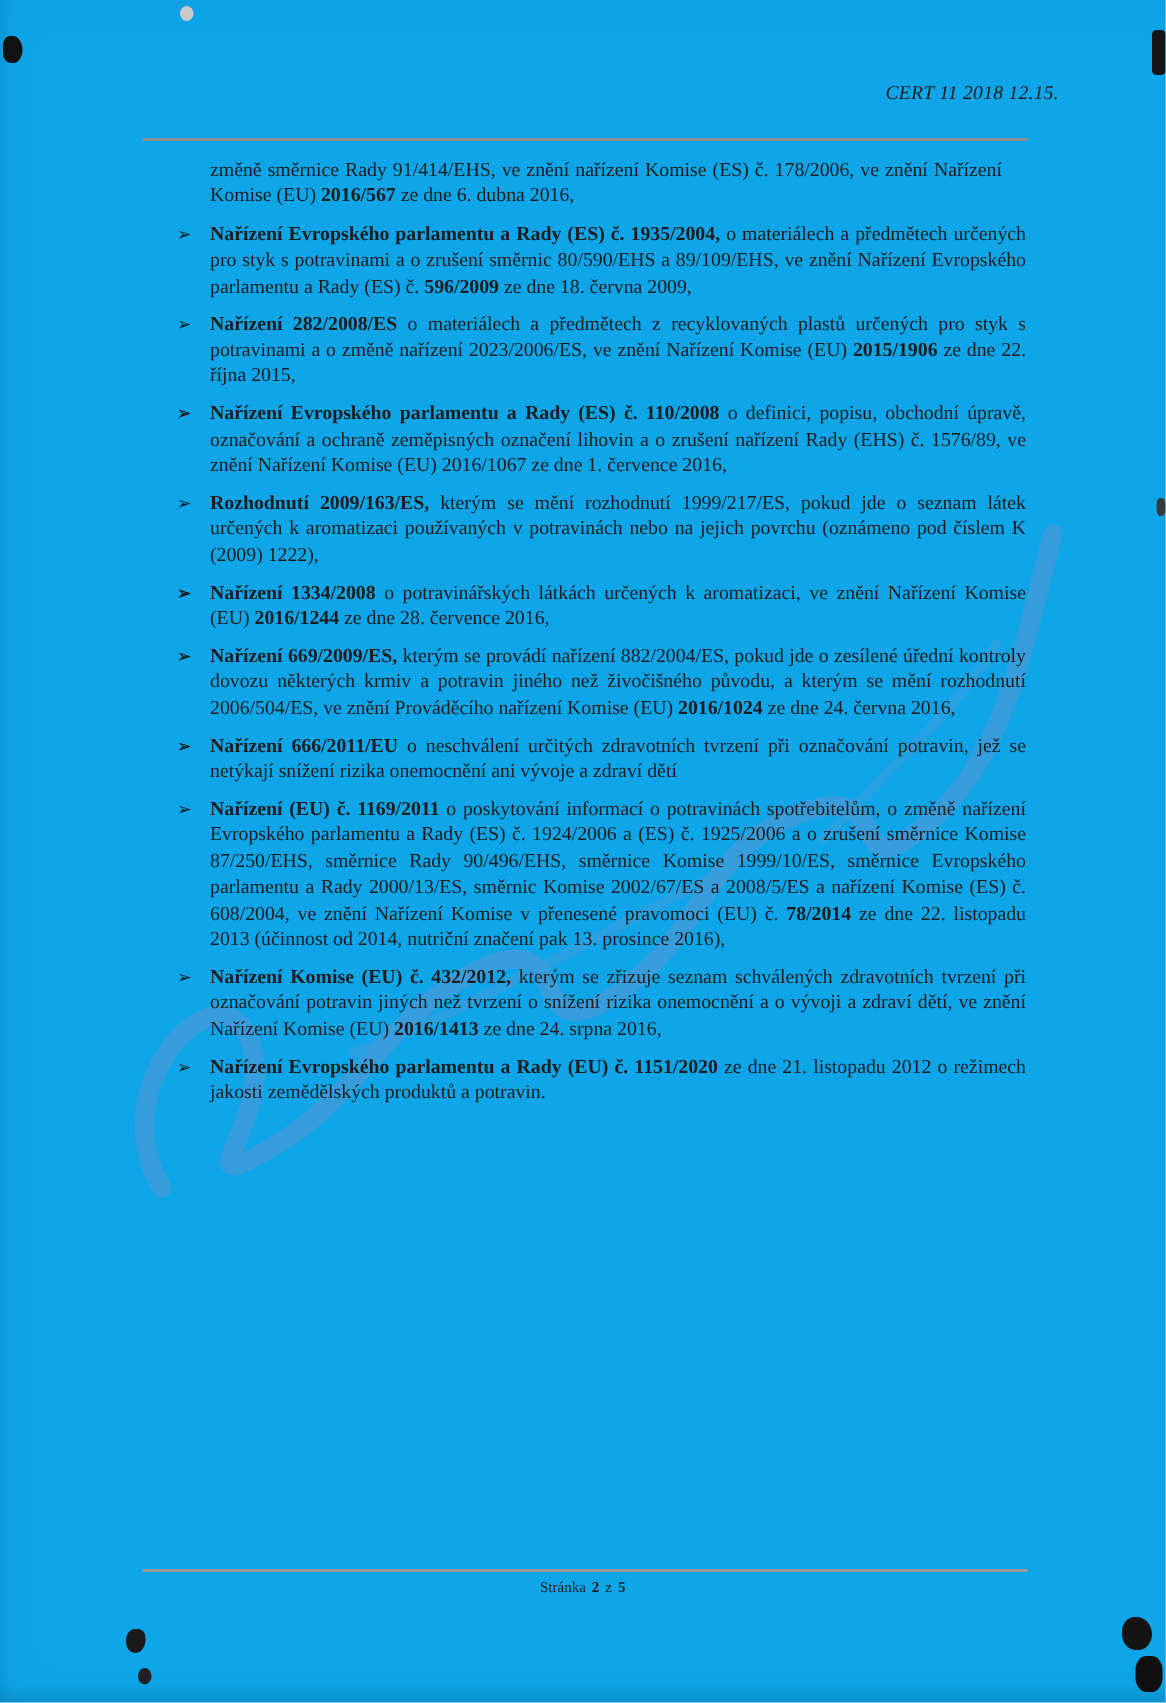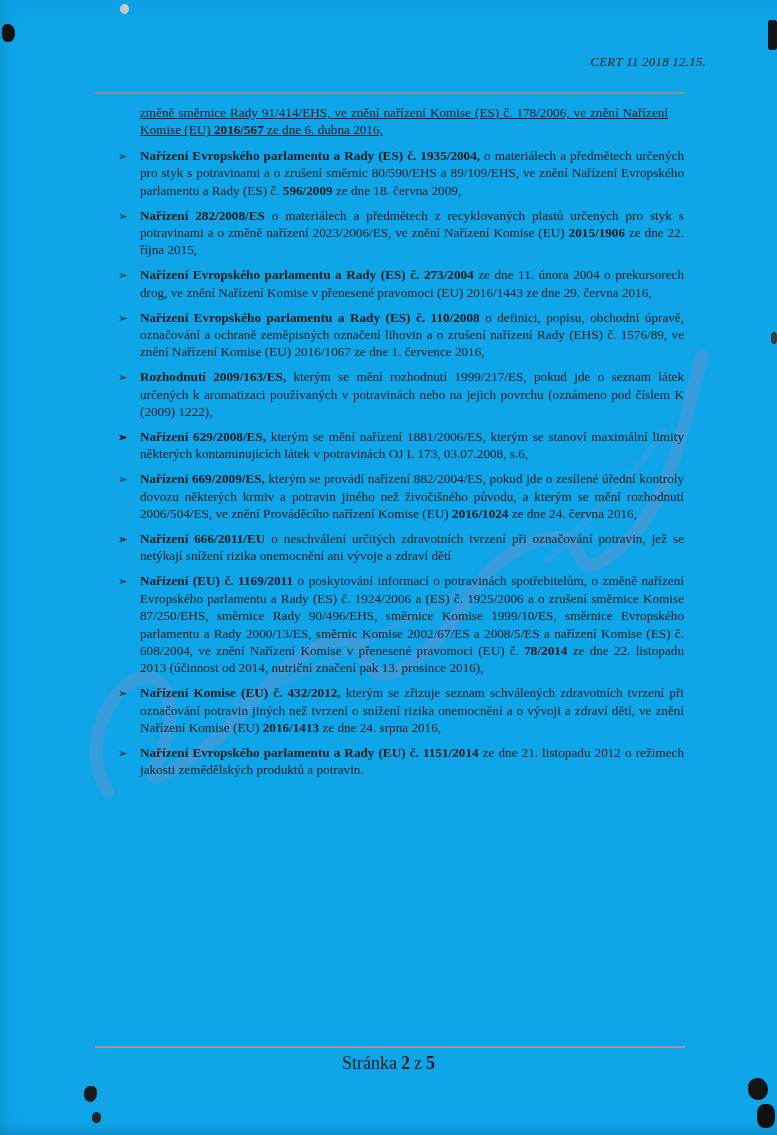--- a/index.html
+++ b/index.html
@@ -27,40 +27,40 @@
   }
   .header-rule {
     position:absolute; top:92px; left:95px; width:590px; height:2px;
     background:#8f8f8f;
   }
 
   .content {
     position:absolute; left:118px; top:104px; width:566px;
     font-size:13.2px; line-height:17.4px;
   }
-  .intro { margin:0 16px 8px 22px; text-align:justify;text-decoration:underline; }
+  .intro { margin:0 16px 8px 22px; text-align:justify; }
   ul.reg-list { list-style:none; margin:0; padding:0; }
   ul.reg-list li {
     position:relative; padding-left:22px; margin-bottom:7.5px;
     text-align:justify;
   }
   .bullet {
     position:absolute; left:0; top:1px;
     font-family:"DejaVu Sans", sans-serif;
     font-size:11.5px; color:#1a1a1a;
   }
   .b { font-weight:700; }
 
   .footer-rule {
     position:absolute; top:1046px; left:95px; width:590px; height:2px;
     background:#9b9b9b;
   }
   .footer-text {
     position:absolute; top:1053px; left:0; width:777px;
-    text-align:center; font-size:18px;
+    text-align:center; font-size:10px;
   }
   .footer-text span { margin:0 2px; }
 
   .watermark {
     position:absolute; left:0; top:0;
     pointer-events:none;
   }
 
   .artifact { position:absolute; }
   .a1 { left:2px;  top:24px;  width:13px; height:18px; background:#121212; border-radius:40% 60% 55% 45%; }
@@ -86,34 +86,34 @@
   </svg>
 
   <div class="header-ref">CERT 11 2018 12.15.</div>
   <div class="header-rule"></div>
 
   <div class="content">
     <p class="intro" id="intro-par"><span>změně směrnice Rady 91/414/EHS, ve znění nařízení Komise (ES) č. 178/2006, ve znění Nařízení Komise (EU) </span><span class="b">2016/567</span><span> ze dne 6. dubna 2016,</span></p>
     <ul class="reg-list" id="reg-list">
         <li><span class="bullet">➢</span><span><span class="b">Nařízení Evropského parlamentu a Rady (ES) č. 1935/2004,</span><span> o materiálech a předmětech určených pro styk s potravinami a o zrušení směrnic 80/590/EHS a 89/109/EHS, ve znění Nařízení Evropského parlamentu a Rady (ES) č. </span><span class="b">596/2009</span><span> ze dne 18. června 2009,</span></span></li>
         <li><span class="bullet">➢</span><span><span class="b">Nařízení 282/2008/ES</span><span> o materiálech a předmětech z recyklovaných plastů určených pro styk s potravinami a o změně nařízení 2023/2006/ES, ve znění Nařízení Komise (EU) </span><span class="b">2015/1906</span><span> ze dne 22. října 2015,</span></span></li>
-        <li><span class="bullet">➢</span><span><span class="b">Nařízení Evropského parlamentu a Rady (ES) č. 273/2004</span><span> ze dne 11. února 2004 o prekursorech drog, ve znění Nařízení Komise v přenesené pravomoci (EU) 2016/1443 ze dne 29. června 2016,</span></span></li>
+        <li><span class="bullet">➢</span></li>
         <li><span class="bullet">➢</span><span><span class="b">Nařízení Evropského parlamentu a Rady (ES) č. 110/2008</span><span> o definici, popisu, obchodní úpravě, označování a ochraně zeměpisných označení lihovin a o zrušení nařízení Rady (EHS) č. 1576/89, ve znění Nařízení Komise (EU) 2016/1067 ze dne 1. července 2016,</span></span></li>
         <li><span class="bullet">➢</span><span><span class="b">Rozhodnutí 2009/163/ES,</span><span> kterým se mění rozhodnutí 1999/217/ES, pokud jde o seznam látek určených k aromatizaci používaných v potravinách nebo na jejich povrchu (oznámeno pod číslem K (2009) 1222),</span></span></li>
         <li><span class="bullet">➢</span></li>
         <li><span class="bullet">➢</span></li>
         <li><span class="bullet">➢</span></li>
+        <li><span class="bullet">➢</span><span><span class="b">Nařízení 1334/2008</span><span> o potravinářských látkách určených k aromatizaci, ve znění Nařízení Komise (EU) </span><span class="b">2016/1244</span><span> ze dne 28. července 2016,</span></span></li>
         <li><span class="bullet">➢</span></li>
-        <li><span class="bullet">➢</span><span><span class="b">Nařízení 629/2008/ES,</span><span> kterým se mění nařízení 1881/2006/ES, kterým se stanoví maximální limity některých kontaminujících látek v potravinách OJ L 173, 03.07.2008, s.6,</span></span></li>
         <li><span class="bullet">➢</span><span><span class="b">Nařízení 669/2009/ES,</span><span> kterým se provádí nařízení 882/2004/ES, pokud jde o zesílené úřední kontroly dovozu některých krmiv a potravin jiného než živočišného původu, a kterým se mění rozhodnutí 2006/504/ES, ve znění Prováděcího nařízení Komise (EU) </span><span class="b">2016/1024</span><span> ze dne 24. června 2016,</span></span></li>
         <li><span class="bullet">➢</span></li>
         <li><span class="bullet">➢</span><span><span class="b">Nařízení 666/2011/EU</span><span> o neschválení určitých zdravotních tvrzení při označování potravin, jež se netýkají snížení rizika onemocnění ani vývoje a zdraví dětí</span></span></li>
         <li><span class="bullet">➢</span><span><span class="b">Nařízení (EU) č. 1169/2011</span><span>  o poskytování informací o potravinách spotřebitelům, o změně nařízení Evropského parlamentu a Rady (ES) č. 1924/2006 a (ES) č. 1925/2006 a o zrušení směrnice Komise 87/250/EHS, směrnice Rady 90/496/EHS, směrnice Komise 1999/10/ES, směrnice Evropského parlamentu a Rady 2000/13/ES, směrnic Komise 2002/67/ES a 2008/5/ES a nařízení Komise (ES) č. 608/2004, ve znění Nařízení Komise v přenesené pravomoci (EU) č. </span><span class="b">78/2014</span><span> ze dne 22. listopadu 2013 (účinnost od 2014, nutriční značení pak 13. prosince 2016),</span></span></li>
         <li><span class="bullet">➢</span><span><span class="b">Nařízení Komise (EU) č. 432/2012,</span><span> kterým se zřizuje seznam schválených zdravotních tvrzení při označování potravin jiných než tvrzení o snížení rizika onemocnění a o vývoji a zdraví dětí, ve znění Nařízení Komise (EU) </span><span class="b">2016/1413</span><span> ze dne 24. srpna 2016,</span></span></li>
-        <li><span class="bullet">➢</span><span><span class="b">Nařízení Evropského parlamentu a Rady (EU) č. 1151/2014</span><span> ze dne 21. listopadu 2012 o režimech jakosti zemědělských produktů a potravin.</span></span></li>
+        <li><span class="bullet">➢</span><span><span class="b">Nařízení Evropského parlamentu a Rady (EU) č. 1151/2020</span><span> ze dne 21. listopadu 2012 o režimech jakosti zemědělských produktů a potravin.</span></span></li>
       </ul>
   </div>
 
   <div class="footer-rule"></div>
   <div class="footer-text">
     <span>Stránka</span><span class="b">2</span><span>z</span><span class="b">5</span>
   </div>
 
   <div class="artifact a1"></div>
   <div class="artifact a2"></div>

